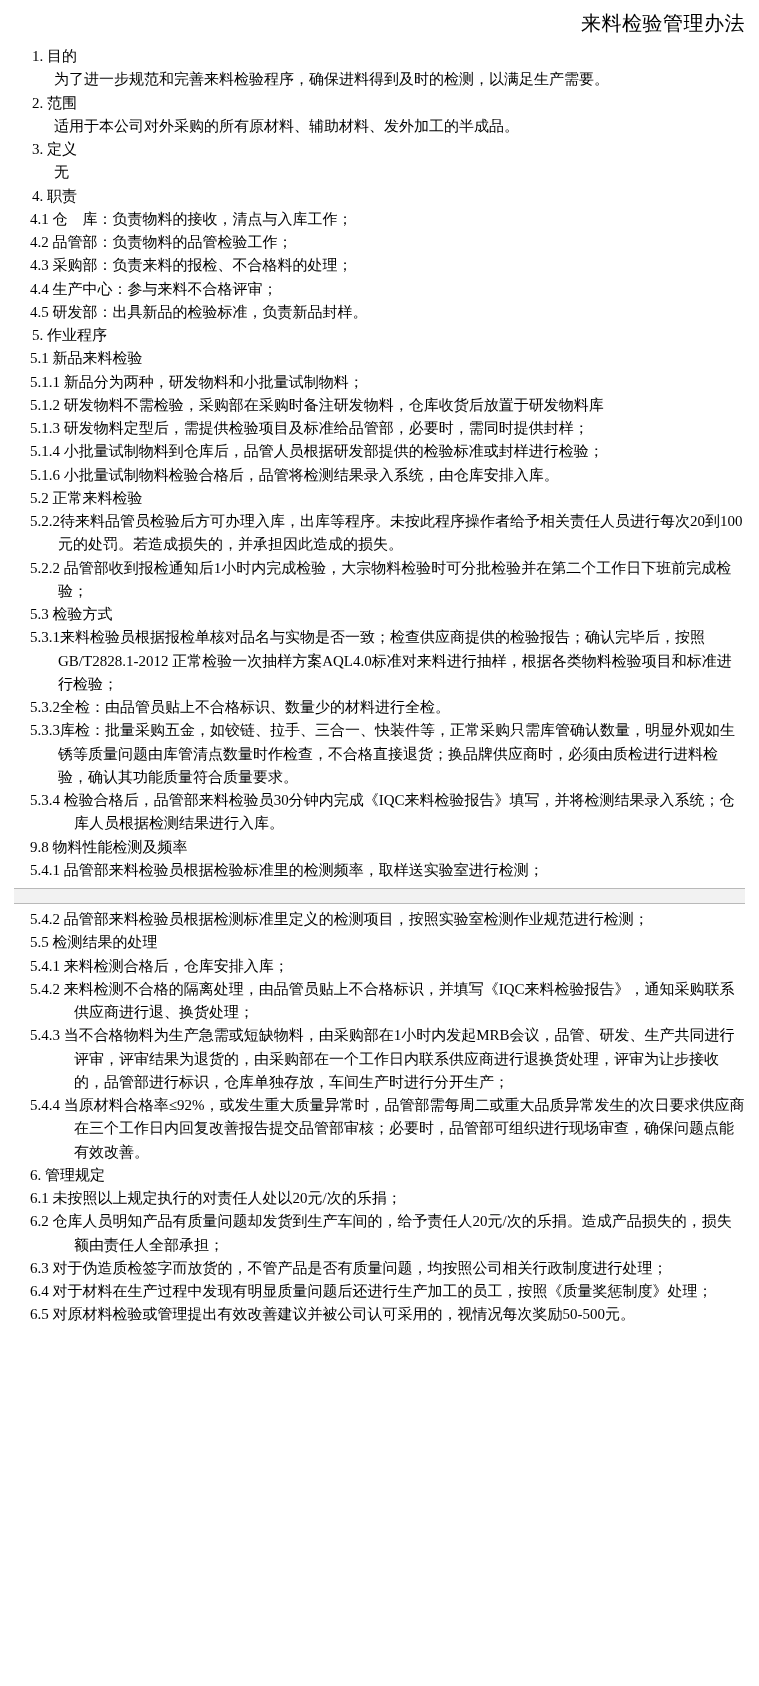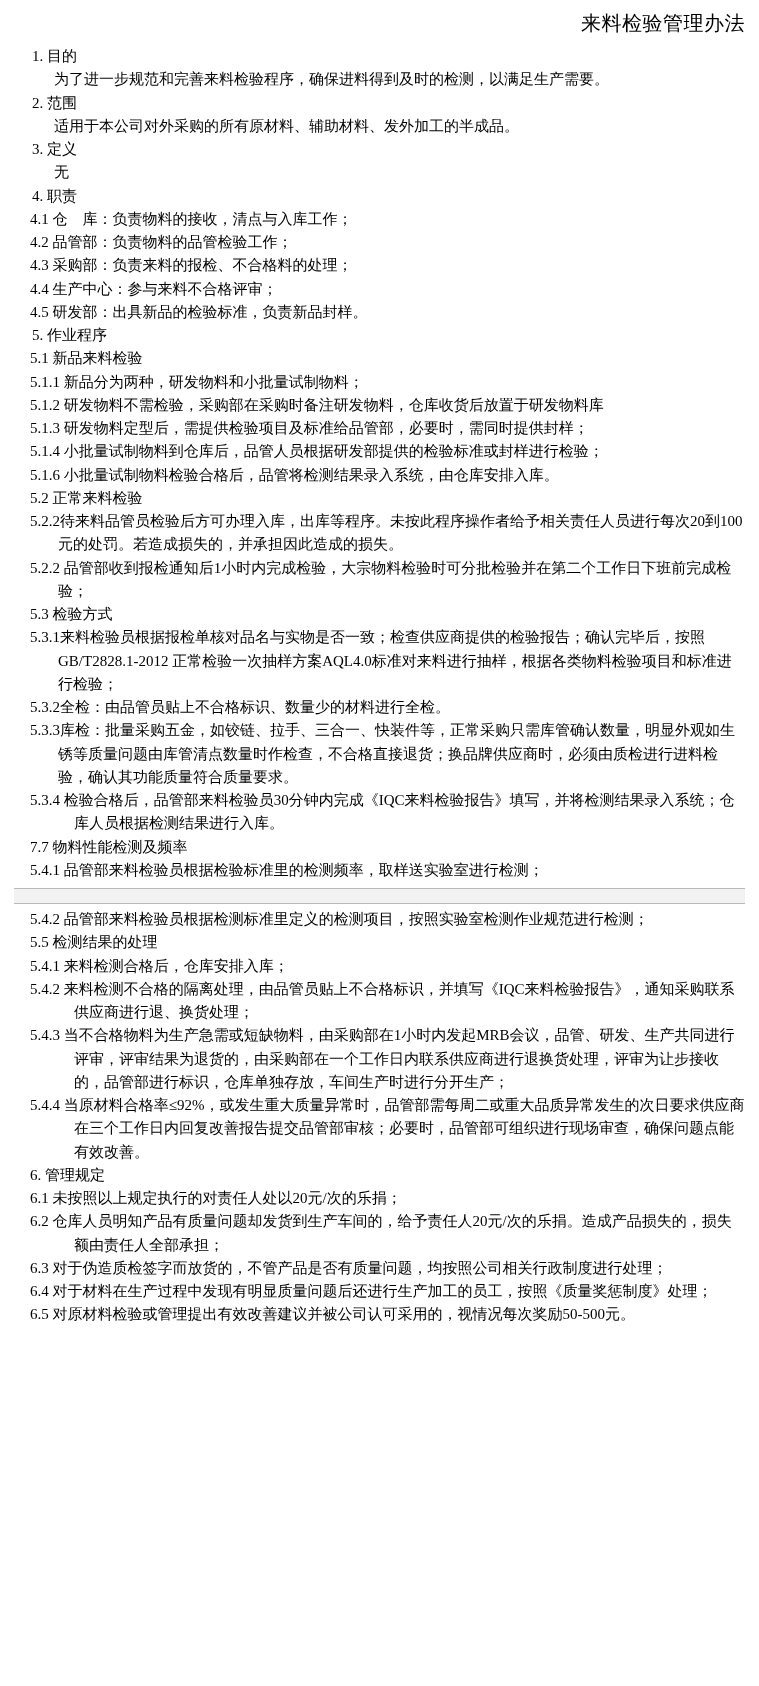--- a/index.html
+++ b/index.html
@@ -100,21 +100,21 @@
       <p class="lvl2">5.1.4 小批量试制物料到仓库后，品管人员根据研发部提供的检验标准或封样进行检验；</p>
       <p class="lvl2">5.1.6 小批量试制物料检验合格后，品管将检测结果录入系统，由仓库安排入库。</p>
       <p class="lvl2">5.2 正常来料检验</p>
       <p class="lvl2 hang2">5.2.2待来料品管员检验后方可办理入库，出库等程序。未按此程序操作者给予相关责任人员进行每次20到100元的处罚。若造成损失的，并承担因此造成的损失。</p>
       <p class="lvl2 hang2">5.2.2 品管部收到报检通知后1小时内完成检验，大宗物料检验时可分批检验并在第二个工作日下班前完成检验；</p>
       <p class="lvl2">5.3 检验方式</p>
       <p class="lvl2 hang2">5.3.1来料检验员根据报检单核对品名与实物是否一致；检查供应商提供的检验报告；确认完毕后，按照GB/T2828.1-2012 正常检验一次抽样方案AQL4.0标准对来料进行抽样，根据各类物料检验项目和标准进行检验；</p>
       <p class="lvl2 hang2">5.3.2全检：由品管员贴上不合格标识、数量少的材料进行全检。</p>
       <p class="lvl2 hang2">5.3.3库检：批量采购五金，如铰链、拉手、三合一、快装件等，正常采购只需库管确认数量，明显外观如生锈等质量问题由库管清点数量时作检查，不合格直接退货；换品牌供应商时，必须由质检进行进料检验，确认其功能质量符合质量要求。</p>
       <p class="lvl2 hang">5.3.4 检验合格后，品管部来料检验员30分钟内完成《IQC来料检验报告》填写，并将检测结果录入系统；仓库人员根据检测结果进行入库。</p>
-      <p class="lvl2">7.7 物料性能检测及频率</p>
+      <p class="lvl2">9.8 物料性能检测及频率</p>
       <p class="lvl2">5.4.1 品管部来料检验员根据检验标准里的检测频率，取样送实验室进行检测；</p>
     </div>
 
   <div class="page-break"></div>
 
   <div id="body-bottom">
       <p class="lvl2">5.4.2 品管部来料检验员根据检测标准里定义的检测项目，按照实验室检测作业规范进行检测；</p>
       <p class="lvl2">5.5 检测结果的处理</p>
       <p class="lvl2">5.4.1 来料检测合格后，仓库安排入库；</p>
       <p class="lvl2 hang">5.4.2 来料检测不合格的隔离处理，由品管员贴上不合格标识，并填写《IQC来料检验报告》，通知采购联系供应商进行退、换货处理；</p>

